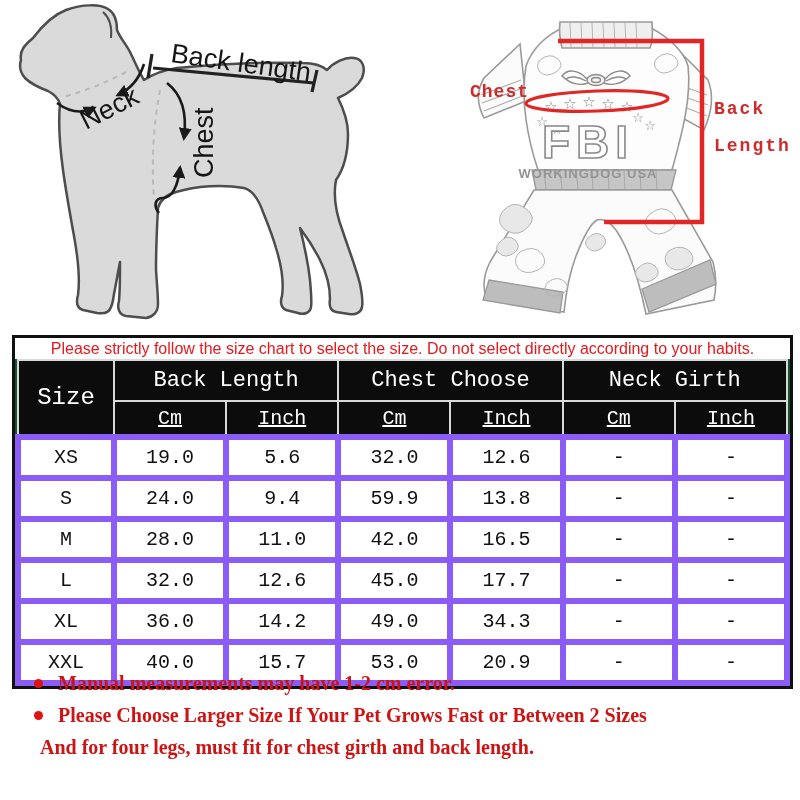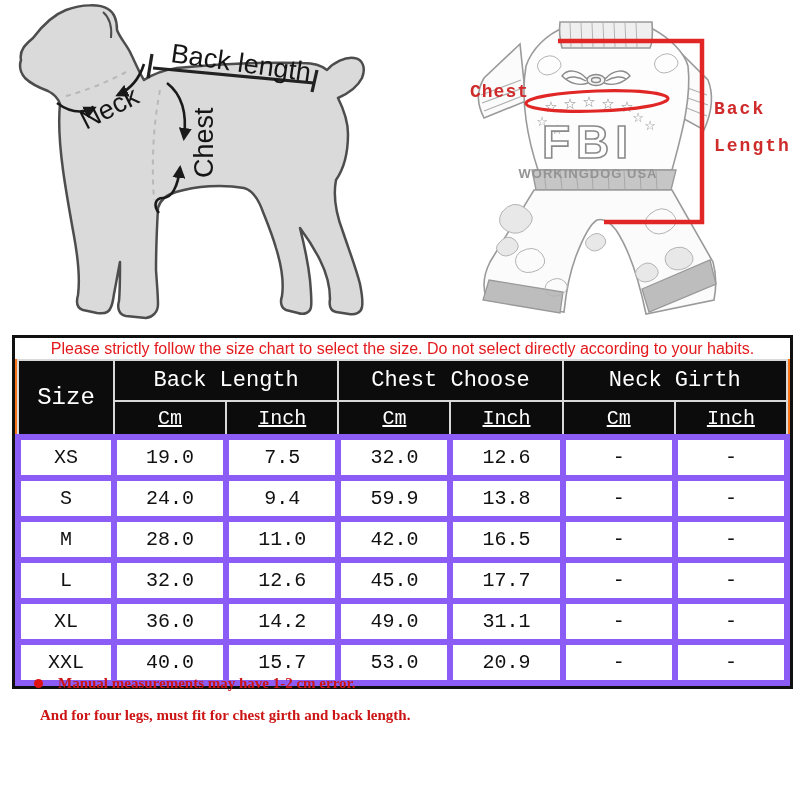--- a/index.html
+++ b/index.html
@@ -1,35 +1,35 @@
 <!DOCTYPE html>
 <html><head>
 <meta charset="utf-8">
 <style>
   html,body{margin:0;padding:0;background:#ffffff;}
   .stage{position:relative;width:800px;height:800px;background:#ffffff;overflow:hidden;
          font-family:"Liberation Sans",sans-serif;}
   svg text{user-select:none;}
 
   
-  .table-wrap{position:absolute;left:12px;top:335px;width:775px;border:3px solid #101010;background:#f97316;}
+  .table-wrap{position:absolute;left:12px;top:335px;width:775px;border:3px solid #101010;background:#14532d;}
   .banner{height:21px;line-height:21px;text-align:center;color:#e3191c;font-size:16px;
           white-space:nowrap;background:#ffffff;overflow:hidden;}
   table.size-table{border-collapse:collapse;width:100%;table-layout:fixed;
         font-family:"Liberation Mono",monospace;}
   table.size-table thead th{background:#0c0c0c;color:#ffffff;border:2px solid #d9d9d9;font-weight:normal;}
   .group-row th{height:37px;font-size:22px;}
   th.size-cell{font-size:24px;}
   .unit-row th{height:30px;font-size:20px;text-decoration:underline;}
   table.size-table tbody td{border:6px solid #8b5cf6;background:#ffffff;color:#111111;
         text-align:center;height:33px;font-size:20px;}
 
   
   .notes{position:absolute;left:34px;top:673px;width:740px;color:#cc1414;
-         font-family:"Liberation Serif",serif;font-weight:bold;font-size:15px;}
+         font-family:"Liberation Serif",serif;font-weight:bold;font-size:20px;}
   .note{display:flex;align-items:center;margin-bottom:11px;line-height:21px;}
   .bullet{width:9px;height:9px;border-radius:50%;background:#e01212;margin-right:15px;flex:0 0 auto;}
   .note.no-bullet{margin-left:6px;}
 </style>
 </head>
 <body>
 
 <div class="stage">
 
   <svg class="left-diagram" style="position:absolute;left:0;top:0" width="430" height="335" viewBox="0 0 430 335">
@@ -199,21 +199,21 @@
           <th>Cm</th>
           <th>Inch</th>
           <th>Cm</th>
           <th>Inch</th>
         </tr>
       </thead>
       <tbody>
         <tr>
           <td>XS</td>
           <td>19.0</td>
-          <td>7.5</td>
+          <td>5.6</td>
           <td>32.0</td>
           <td>12.6</td>
           <td>-</td>
           <td>-</td>
         </tr>
         <tr>
           <td>S</td>
           <td>24.0</td>
           <td>9.4</td>
           <td>59.9</td>
@@ -237,21 +237,21 @@
           <td>45.0</td>
           <td>17.7</td>
           <td>-</td>
           <td>-</td>
         </tr>
         <tr>
           <td>XL</td>
           <td>36.0</td>
           <td>14.2</td>
           <td>49.0</td>
-          <td>31.1</td>
+          <td>34.3</td>
           <td>-</td>
           <td>-</td>
         </tr>
         <tr>
           <td>XXL</td>
           <td>40.0</td>
           <td>15.7</td>
           <td>53.0</td>
           <td>20.9</td>
           <td>-</td>
@@ -259,18 +259,22 @@
         </tr>
       </tbody>
     </table>
   </div>
 
   <div class="notes">
     <div class="note">
       <span class="bullet"></span>
       <span>Manual measurements may have 1-2 cm error.</span>
     </div>
+    <div class="note">
+      <span class="bullet"></span>
+      <span>Please Choose Larger Size If Your Pet Grows Fast or Between 2 Sizes</span>
+    </div>
     <div class="note no-bullet">
       <span>And for four legs, must fit for chest girth and back length.</span>
     </div>
   </div>
 
 </div>
 
 </body></html>

